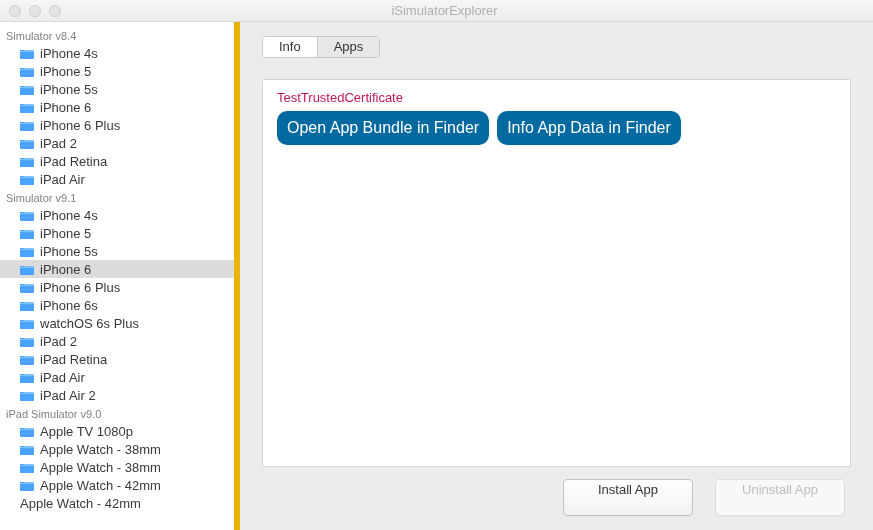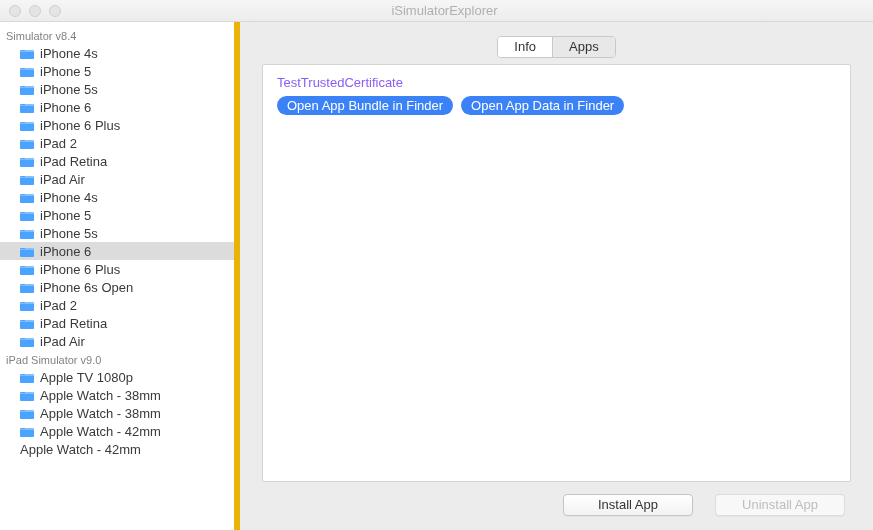--- a/index.html
+++ b/index.html
@@ -50,21 +50,21 @@
     flex-shrink: 0;
   }
   .device-row span { font-size: 13px; color: #3a3a3a; text-align: center; }
   .right {
     flex: 1;
     background: #ececec;
     padding: 14px 22px 14px 22px;
     display: flex;
     flex-direction: column;
   }
-  .tabbar { display: flex; justify-content: center; margin-bottom: 6px; }
+  .tabbar { display: flex; margin-bottom: 21px; }
   .segmented {
     display: flex;
     border: 1px solid #c8c8c8;
     border-radius: 4px;
     overflow: hidden;
     background: #fff;
     height: 22px;
   }
   .segmented .seg {
     padding: 0 16px;
@@ -78,39 +78,39 @@
   .segmented .seg:last-child { border-right: none; }
   .segmented .seg.active { background: #e8e8e8; }
   .panel {
     flex: 1;
     background: #fff;
     border: 1px solid #d4d4d4;
     border-radius: 2px;
     padding: 10px 14px;
   }
   .app-entry { }
-  .app-header { display: flex; gap: 35px; font-size: 13px; color: #8b5cf6; margin-bottom: 6px; }
+  .app-header { display: flex; gap: 35px; font-size: 13px; color: #be185d; margin-bottom: 6px; }
   .pill-row { display: flex; gap: 8px; }
   .pill {
-    background: #3b82f6;
+    background: #0369a1;
     color: #fff;
-    font-size: 13px;
-    padding: 2px 10px;
+    font-size: 16px;
+    padding: 8px 10px;
     border-radius: 10px;
     cursor: default;
   }
   .bottom-bar {
     display: flex;
     justify-content: flex-end;
     gap: 22px;
     padding: 12px 6px 0 6px;
   }
   .mac-btn {
     min-width: 130px;
-    height: 22px;
+    height: 37px;
     background: linear-gradient(#fff, #f2f2f2);
     border: 1px solid #c5c5c5;
     border-radius: 4px;
     font-size: 13px;
     color: #333;
     text-align: center;
     line-height: 20px;
     cursor: default;
     box-shadow: 0 1px 0 rgba(0,0,0,0.03);
   }
@@ -180,20 +180,21 @@
         </svg>
         <span>iPad Retina</span>
       </div>
       <div class="device-row">
         <svg class="folder-icon" viewBox="0 0 14 11">
           <path fill="#4aa3ff" d="M1 2h4l1 1h7a1 1 0 0 1 1 1v6a1 1 0 0 1-1 1H1a1 1 0 0 1-1-1V3a1 1 0 0 1 1-1z"></path>
           <path fill="#7fc1ff" d="M0 3h5l1-1h7a1 1 0 0 1 1 1v1H0z"></path>
         </svg>
         <span>iPad Air</span>
       </div>
+      <div class="group-header">Simulator v9.1</div>
       <div class="device-row">
         <svg class="folder-icon" viewBox="0 0 14 11">
           <path fill="#4aa3ff" d="M1 2h4l1 1h7a1 1 0 0 1 1 1v6a1 1 0 0 1-1 1H1a1 1 0 0 1-1-1V3a1 1 0 0 1 1-1z"></path>
           <path fill="#7fc1ff" d="M0 3h5l1-1h7a1 1 0 0 1 1 1v1H0z"></path>
         </svg>
         <span>iPhone 4s</span>
       </div>
       <div class="device-row">
         <svg class="folder-icon" viewBox="0 0 14 11">
           <path fill="#4aa3ff" d="M1 2h4l1 1h7a1 1 0 0 1 1 1v6a1 1 0 0 1-1 1H1a1 1 0 0 1-1-1V3a1 1 0 0 1 1-1z"></path>
@@ -220,21 +221,28 @@
           <path fill="#4aa3ff" d="M1 2h4l1 1h7a1 1 0 0 1 1 1v6a1 1 0 0 1-1 1H1a1 1 0 0 1-1-1V3a1 1 0 0 1 1-1z"></path>
           <path fill="#7fc1ff" d="M0 3h5l1-1h7a1 1 0 0 1 1 1v1H0z"></path>
         </svg>
         <span>iPhone 6 Plus</span>
       </div>
       <div class="device-row">
         <svg class="folder-icon" viewBox="0 0 14 11">
           <path fill="#4aa3ff" d="M1 2h4l1 1h7a1 1 0 0 1 1 1v6a1 1 0 0 1-1 1H1a1 1 0 0 1-1-1V3a1 1 0 0 1 1-1z"></path>
           <path fill="#7fc1ff" d="M0 3h5l1-1h7a1 1 0 0 1 1 1v1H0z"></path>
         </svg>
-        <span>iPhone 6s Open</span>
+        <span>iPhone 6s</span>
+      </div>
+      <div class="device-row">
+        <svg class="folder-icon" viewBox="0 0 14 11">
+          <path fill="#4aa3ff" d="M1 2h4l1 1h7a1 1 0 0 1 1 1v6a1 1 0 0 1-1 1H1a1 1 0 0 1-1-1V3a1 1 0 0 1 1-1z"></path>
+          <path fill="#7fc1ff" d="M0 3h5l1-1h7a1 1 0 0 1 1 1v1H0z"></path>
+        </svg>
+        <span>watchOS 6s Plus</span>
       </div>
       <div class="device-row">
         <svg class="folder-icon" viewBox="0 0 14 11">
           <path fill="#4aa3ff" d="M1 2h4l1 1h7a1 1 0 0 1 1 1v6a1 1 0 0 1-1 1H1a1 1 0 0 1-1-1V3a1 1 0 0 1 1-1z"></path>
           <path fill="#7fc1ff" d="M0 3h5l1-1h7a1 1 0 0 1 1 1v1H0z"></path>
         </svg>
         <span>iPad 2</span>
       </div>
       <div class="device-row">
         <svg class="folder-icon" viewBox="0 0 14 11">
@@ -242,20 +250,27 @@
           <path fill="#7fc1ff" d="M0 3h5l1-1h7a1 1 0 0 1 1 1v1H0z"></path>
         </svg>
         <span>iPad Retina</span>
       </div>
       <div class="device-row">
         <svg class="folder-icon" viewBox="0 0 14 11">
           <path fill="#4aa3ff" d="M1 2h4l1 1h7a1 1 0 0 1 1 1v6a1 1 0 0 1-1 1H1a1 1 0 0 1-1-1V3a1 1 0 0 1 1-1z"></path>
           <path fill="#7fc1ff" d="M0 3h5l1-1h7a1 1 0 0 1 1 1v1H0z"></path>
         </svg>
         <span>iPad Air</span>
+      </div>
+      <div class="device-row">
+        <svg class="folder-icon" viewBox="0 0 14 11">
+          <path fill="#4aa3ff" d="M1 2h4l1 1h7a1 1 0 0 1 1 1v6a1 1 0 0 1-1 1H1a1 1 0 0 1-1-1V3a1 1 0 0 1 1-1z"></path>
+          <path fill="#7fc1ff" d="M0 3h5l1-1h7a1 1 0 0 1 1 1v1H0z"></path>
+        </svg>
+        <span>iPad Air 2</span>
       </div>
       <div class="group-header">iPad Simulator v9.0</div>
       <div class="device-row">
         <svg class="folder-icon" viewBox="0 0 14 11">
           <path fill="#4aa3ff" d="M1 2h4l1 1h7a1 1 0 0 1 1 1v6a1 1 0 0 1-1 1H1a1 1 0 0 1-1-1V3a1 1 0 0 1 1-1z"></path>
           <path fill="#7fc1ff" d="M0 3h5l1-1h7a1 1 0 0 1 1 1v1H0z"></path>
         </svg>
         <span>Apple TV 1080p</span>
       </div>
       <div class="device-row">
@@ -291,21 +306,21 @@
           <div class="seg active">Apps</div>
         </div>
     </div>
     <div class="panel" id="panel">
         <div class="app-entry">
           <div class="app-header">
             <span>TestTrustedCertificate</span>
           </div>
           <div class="pill-row">
             <div class="pill">Open App Bundle in Finder</div>
-            <div class="pill">Open App Data in Finder</div>
+            <div class="pill">Info App Data in Finder</div>
           </div>
         </div>
       </div>
     <div class="bottom-bar">
       <div class="mac-btn">Install App</div>
       <div class="mac-btn disabled">Uninstall App</div>
     </div>
   </div>
 </div>
 

